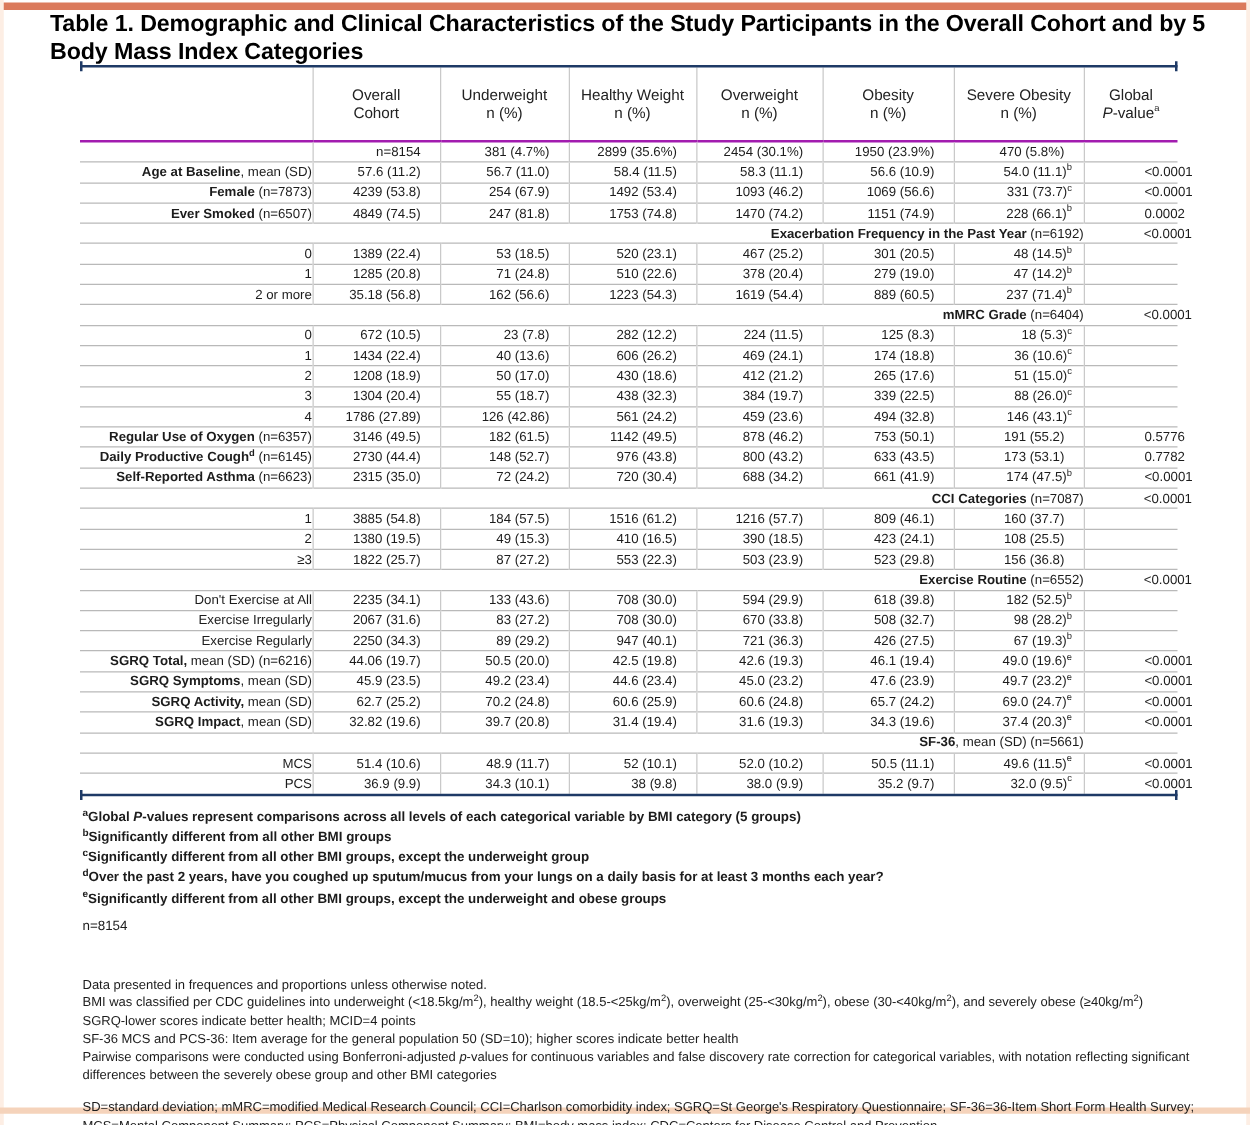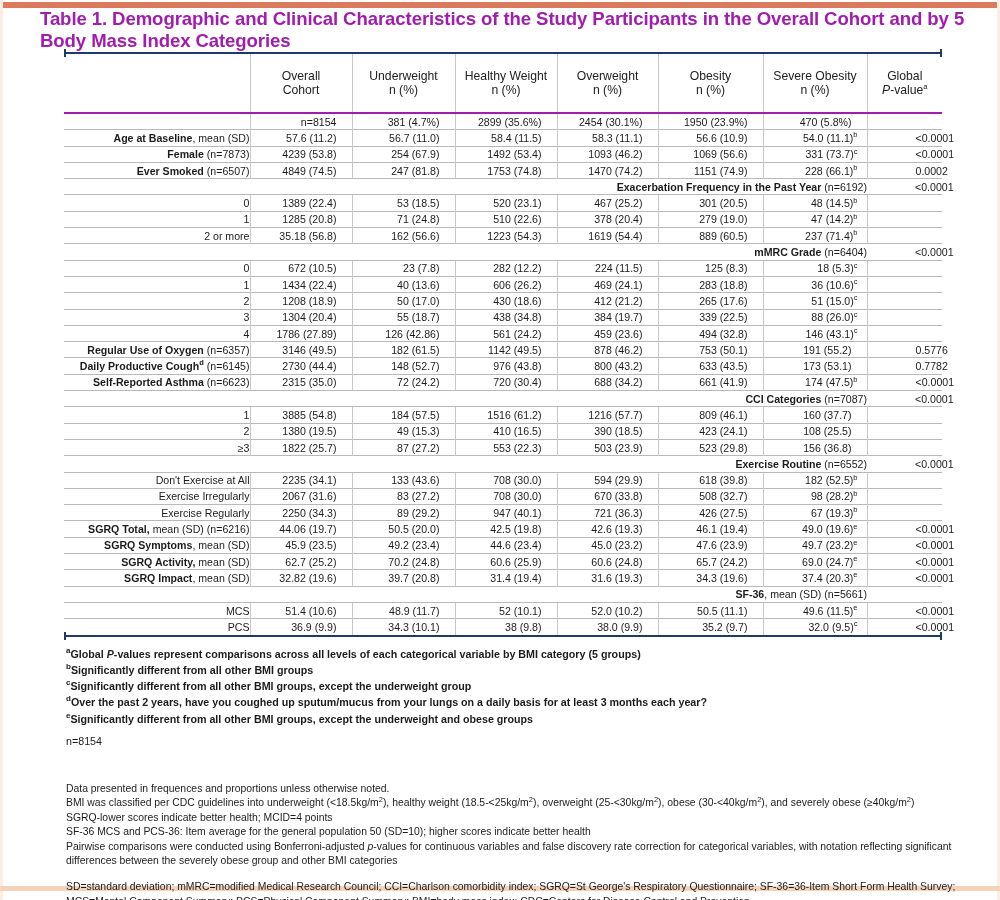--- a/index.html
+++ b/index.html
@@ -3,21 +3,21 @@
 <meta charset="utf-8">
 <style>
   html,body{margin:0;padding:0;background:#fff;}
   #page{position:relative;width:1000px;height:900px;background:#ffffff;overflow:hidden;
         font-family:"Liberation Sans","DejaVu Sans",sans-serif;color:#1c1c1c;}
   .edge-top{position:absolute;left:0;top:2px;width:1000px;height:6px;background:#db7a5c;}
   .edge-left{position:absolute;left:0;top:0;width:3px;height:900px;background:#fdeee4;}
   .edge-right{position:absolute;right:0;top:0;width:3px;height:900px;background:#fdeee4;}
   .edge-bottom{position:absolute;left:0;top:886px;width:1000px;height:5px;background:#f5d3bb;}
   .title{position:absolute;left:40px;top:8px;width:950px;margin:0;font-size:18.6px;font-weight:bold;
-         line-height:21.5px;color:#a21caf;letter-spacing:-0.1px;}
+         line-height:21.5px;color:#000000;letter-spacing:-0.1px;}
   .content{position:absolute;left:64px;top:52px;width:912px;}
   .rule{position:relative;height:2px;background:#1e3a66;width:878px;}
   .rule .cap{position:absolute;width:2px;height:8px;top:-3px;background:#1e3a66;}
   .cap.l{left:0}.cap.r{right:0}
   table.tbl{border-collapse:collapse;table-layout:fixed;width:878px;}
   .tbl th{height:56px;vertical-align:middle;text-align:center;font-weight:normal;
           font-size:12.2px;line-height:14.5px;color:#222;border-bottom:2px solid #a21caf;}
   .tbl th + th{border-left:1px solid #c9c9c9;}
   .tbl td{height:15.3px;padding:0;font-size:10.6px;vertical-align:middle;
           border-top:1px solid #b9b9b9;white-space:nowrap;}
@@ -168,39 +168,39 @@
             <td class="num">125 (8.3)</td>
             <td class="num">18 (5.3)<sup>c</sup></td>
             <td class="pv"></td>
           </tr>
           <tr>
             <td class="lbl ind">1</td>
             <td class="num">1434 (22.4)</td>
             <td class="num">40 (13.6)</td>
             <td class="num">606 (26.2)</td>
             <td class="num">469 (24.1)</td>
-            <td class="num">283 (18.8)</td>
+            <td class="num">174 (18.8)</td>
             <td class="num">36 (10.6)<sup>c</sup></td>
             <td class="pv"></td>
           </tr>
           <tr>
             <td class="lbl ind">2</td>
             <td class="num">1208 (18.9)</td>
             <td class="num">50 (17.0)</td>
             <td class="num">430 (18.6)</td>
             <td class="num">412 (21.2)</td>
             <td class="num">265 (17.6)</td>
             <td class="num">51 (15.0)<sup>c</sup></td>
             <td class="pv"></td>
           </tr>
           <tr>
             <td class="lbl ind">3</td>
             <td class="num">1304 (20.4)</td>
             <td class="num">55 (18.7)</td>
-            <td class="num">438 (34.8)</td>
+            <td class="num">438 (32.3)</td>
             <td class="num">384 (19.7)</td>
             <td class="num">339 (22.5)</td>
             <td class="num">88 (26.0)<sup>c</sup></td>
             <td class="pv"></td>
           </tr>
           <tr>
             <td class="lbl ind">4</td>
             <td class="num">1786 (27.89)</td>
             <td class="num">126 (42.86)</td>
             <td class="num">561 (24.2)</td>

